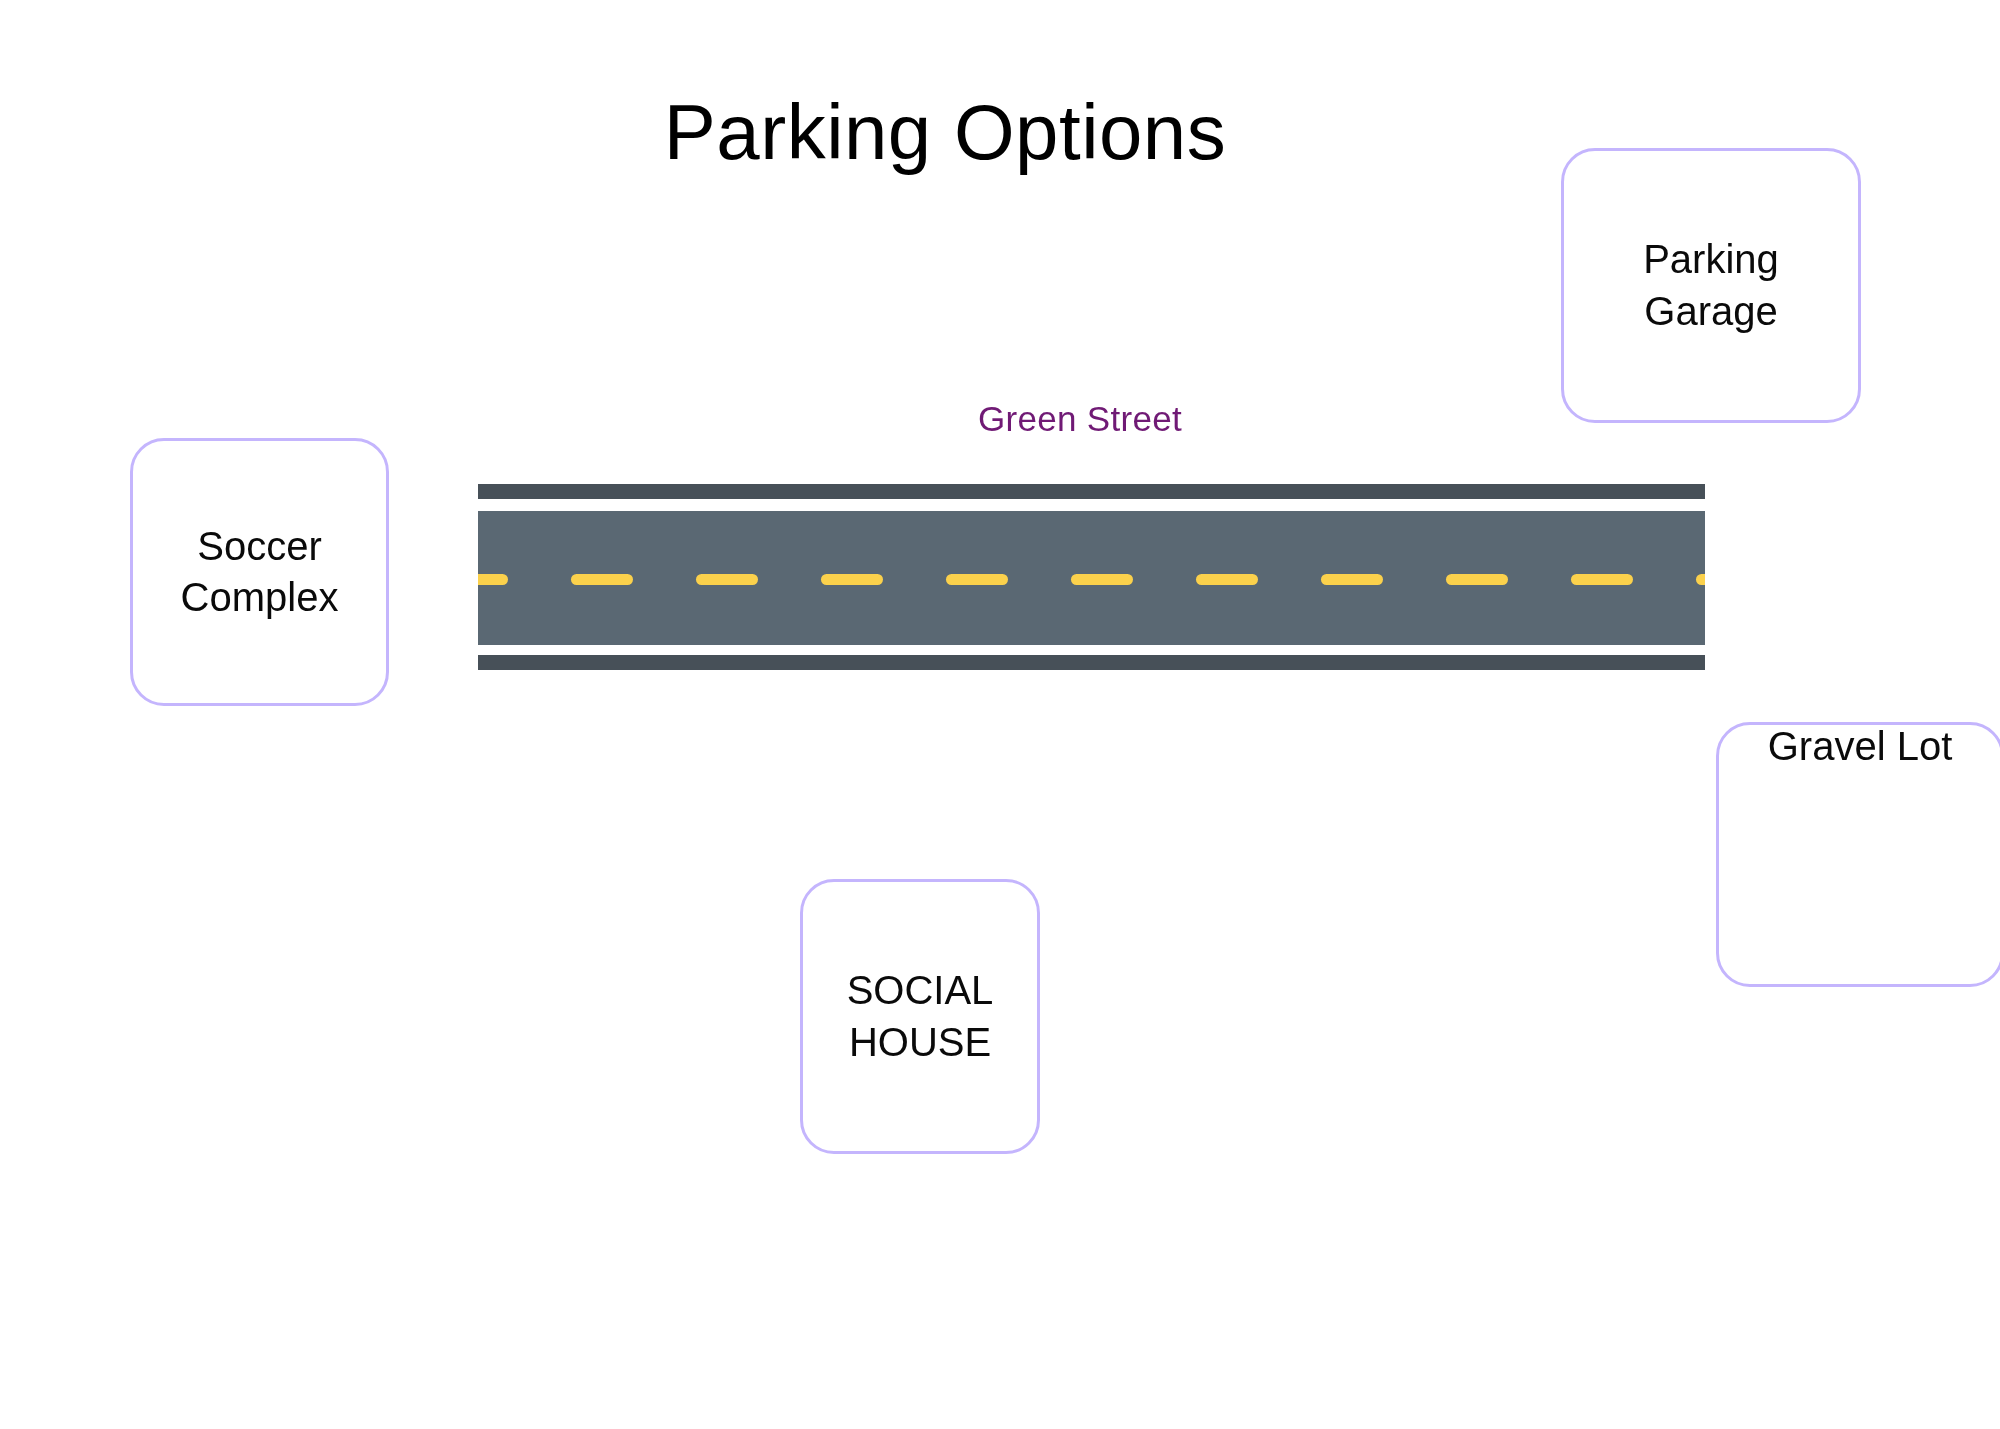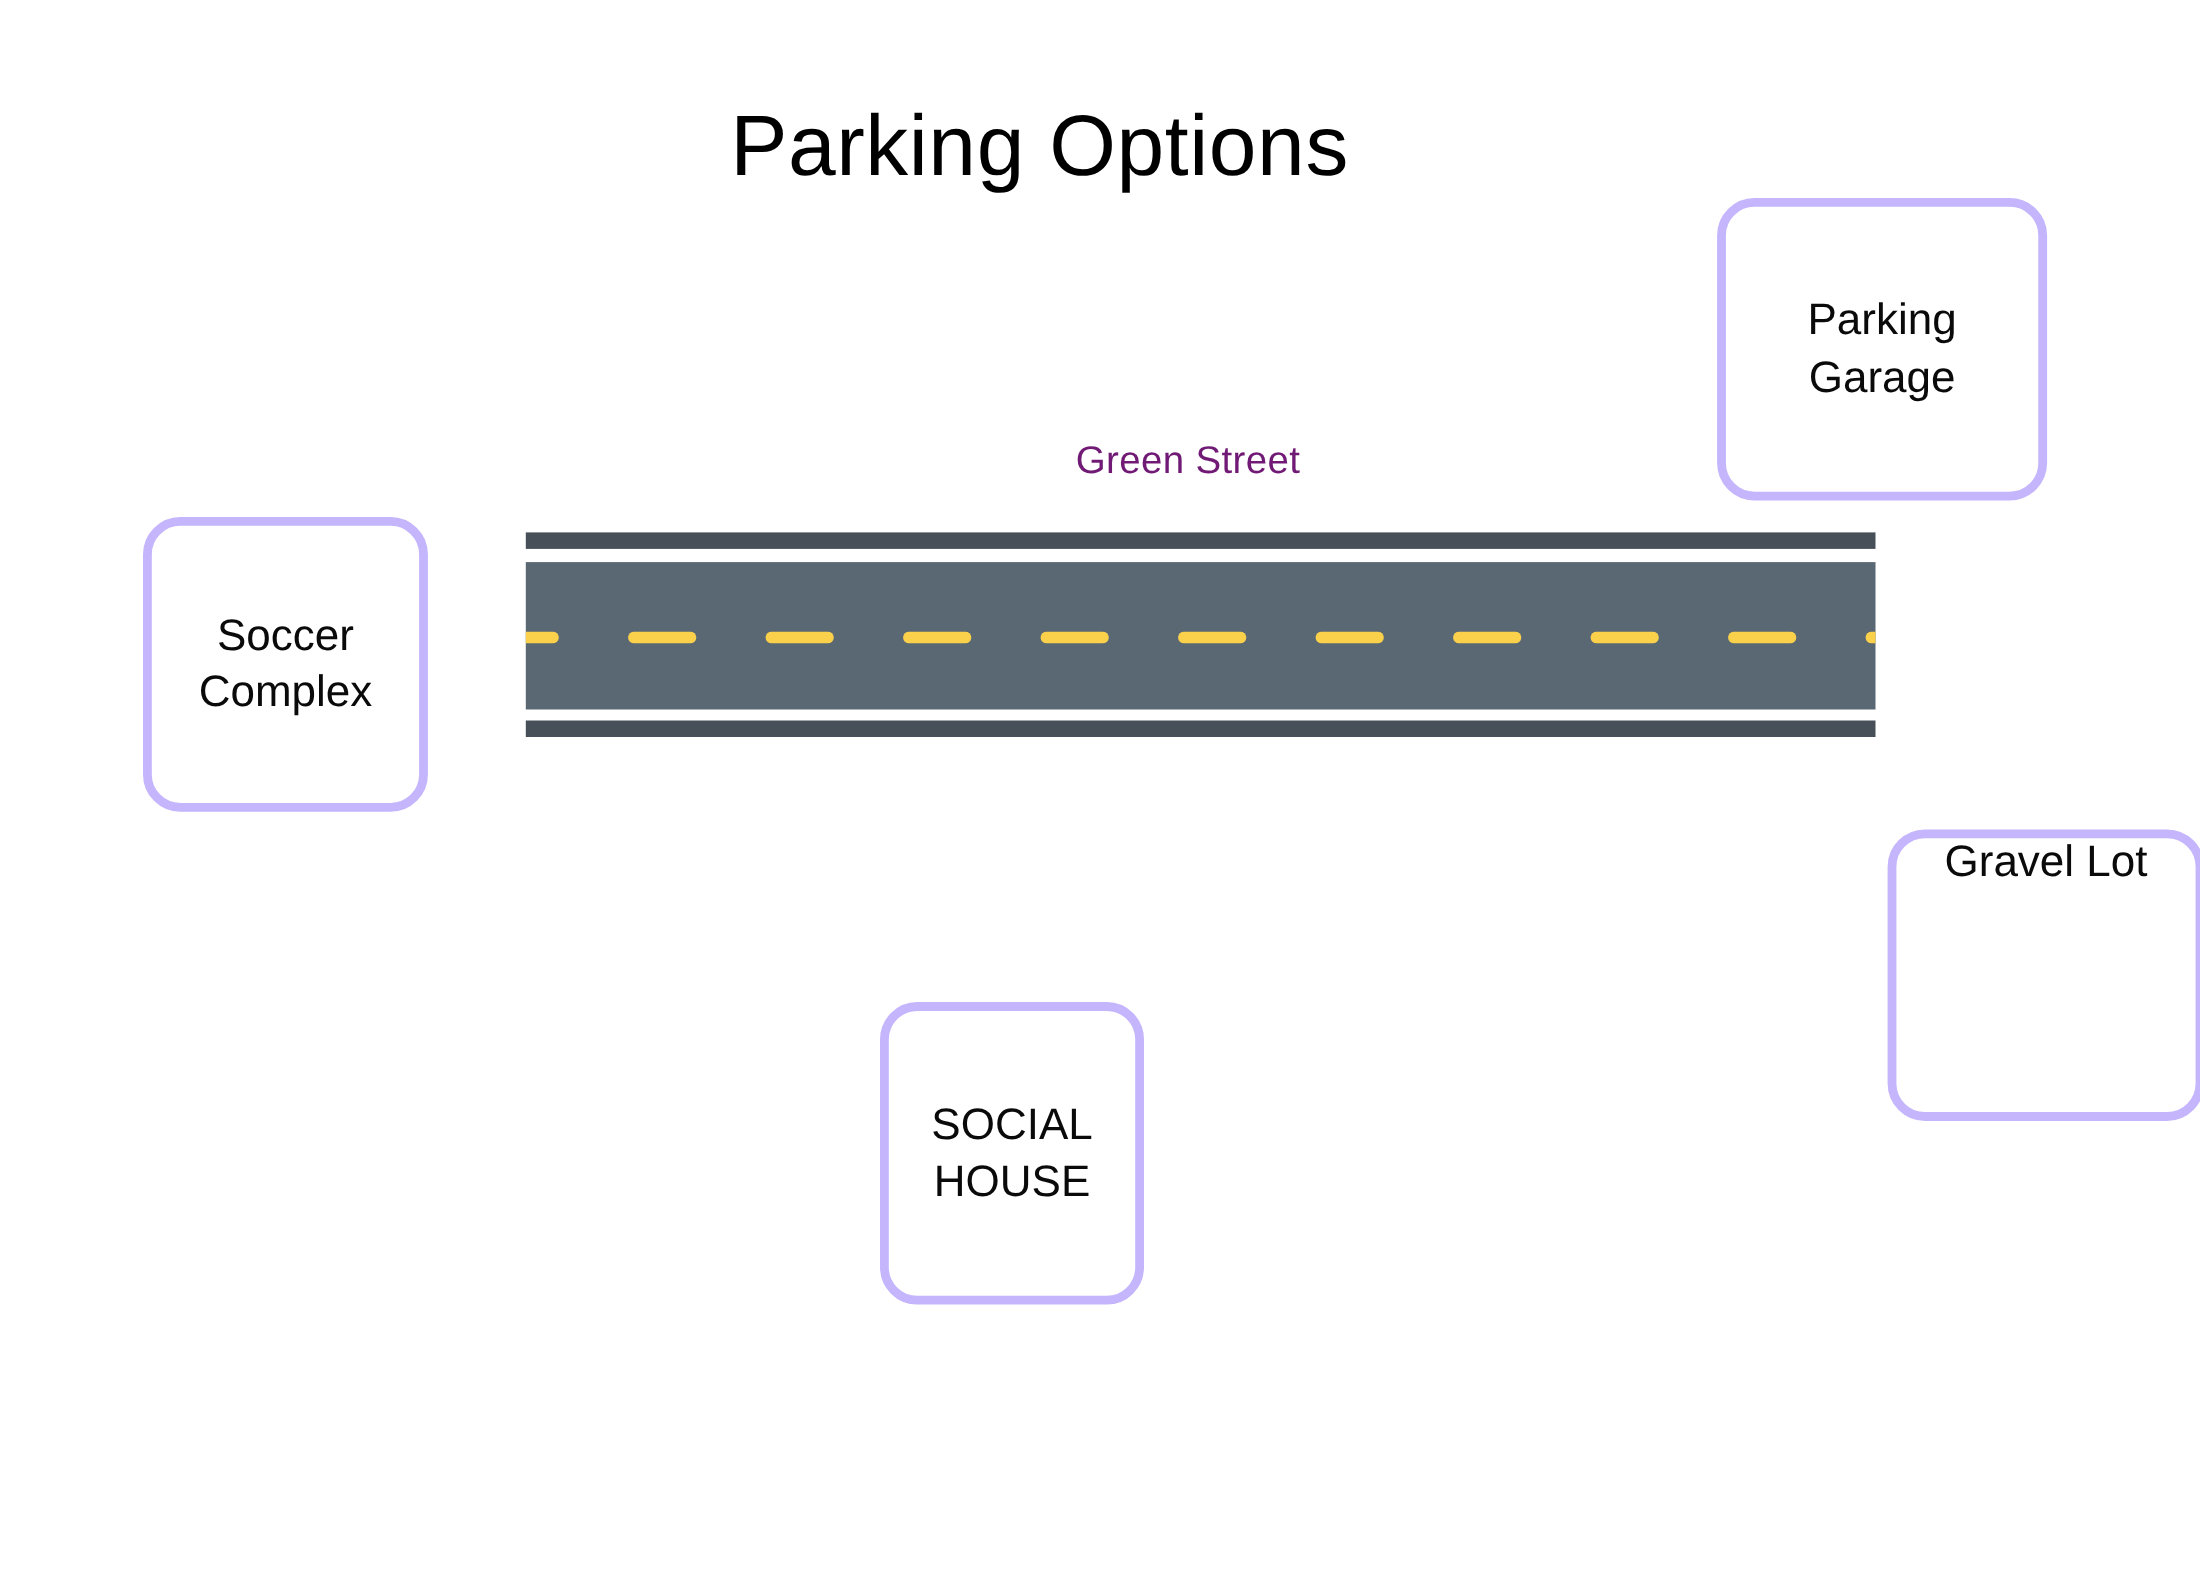--- a/index.html
+++ b/index.html
@@ -92,27 +92,26 @@
     height: 11px;
     background: #FBD14C;
     border-radius: 6px;
   }
 
   
   .place-box {
     position: absolute;
     box-sizing: border-box;
     background: #ffffff;
-    border: 8px solid #c4b5fd;
+    border: 3px solid #c4b5fd;
     border-radius: 34px;
     display: flex;
     align-items: center;
     justify-content: center;
     text-align: center;
-    margin-top: 32px;
   }
   .place-label {
     font-family: "Liberation Sans", sans-serif;
     font-weight: 400;
     color: #0a0a0a;
     line-height: 1.28;
     white-space: pre-line;
   }
 
   #box-soccer-complex {

